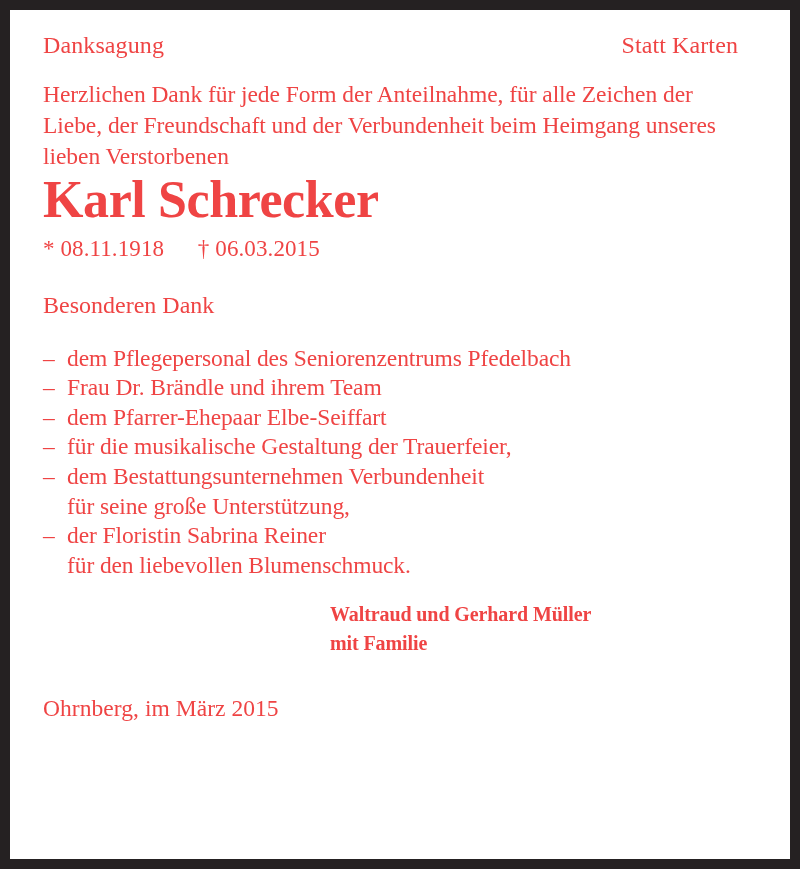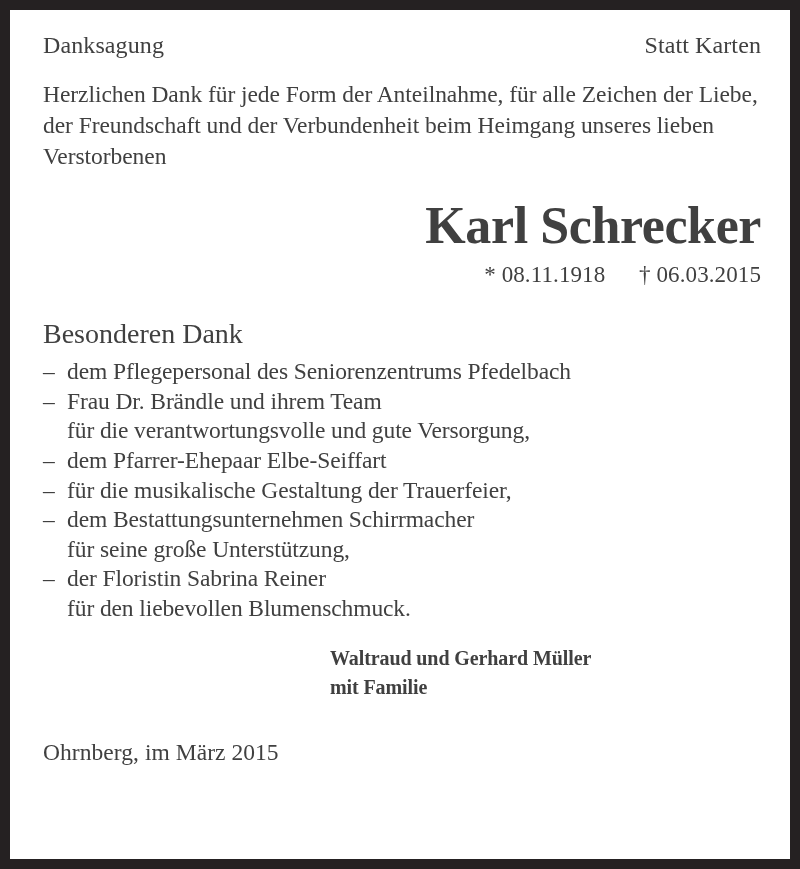--- a/index.html
+++ b/index.html
@@ -20,23 +20,23 @@
     box-sizing: border-box;
     width: 800px;
     height: 869px;
     background: #ffffff;
     border: 10px solid #252122;
   }
 
   #notice-inner {
     position: absolute;
     inset: 0;
-    padding: 22px 29px 0 33px;
+    padding: 22px 52px 0 33px;
     box-sizing: border-box;
-    color: #404040;
+    color: #ef4444;
   }
 
   
   .header-row {
     display: flex;
     justify-content: space-between;
     align-items: baseline;
     font-size: 24px;
     line-height: 1.1;
     letter-spacing: 0.1px;
@@ -49,45 +49,44 @@
   .intro {
     font-size: 23.5px;
     line-height: 31px;
     letter-spacing: -0.05px;
     margin: 0;
     max-width: 722px;
   }
 
   
   .deceased {
-    text-align: right;
-    margin-top: 26px;
+    text-align: left;
   }
   .deceased-name {
     font-size: 52px;
     font-weight: bold;
     line-height: 1.06;
     letter-spacing: -0.4px;
     white-space: nowrap;
   }
   .deceased-dates {
     margin-top: 7px;
     font-size: 23px;
     line-height: 1.2;
     letter-spacing: 0.1px;
     white-space: nowrap;
   }
   .date-gap { display: inline-block; width: 22px; }
 
   
   .thanks-heading {
-    font-size: 28px;
+    font-size: 24px;
     line-height: 1.15;
     margin-top: 30px;
-    margin-bottom: 7px;
+    margin-bottom: 24px;
   }
   .thanks-list {
     list-style: none;
     margin: 0;
     padding: 0;
     font-size: 23.5px;
     line-height: 29.6px;
   }
   .thanks-item {
     position: relative;
@@ -147,33 +146,32 @@
     <div class="thanks-heading">Besonderen Dank</div>
 
     <ul class="thanks-list">
       <li class="thanks-item">
         <span class="thanks-dash">–</span>
         <span class="thanks-recipient">dem Pflegepersonal des Seniorenzentrums Pfedelbach</span>
       </li>
       <li class="thanks-item">
         <span class="thanks-dash">–</span>
         <span class="thanks-recipient">Frau Dr. Brändle und ihrem Team</span>
-        <span class="thanks-detail">für die verantwortungsvolle und gute Versorgung,</span>
       </li>
       <li class="thanks-item">
         <span class="thanks-dash">–</span>
         <span class="thanks-recipient">dem Pfarrer-Ehepaar Elbe-Seiffart</span>
       </li>
       <li class="thanks-item">
         <span class="thanks-dash">–</span>
         <span class="thanks-detail">für die musikalische Gestaltung der Trauerfeier,</span>
       </li>
       <li class="thanks-item">
         <span class="thanks-dash">–</span>
-        <span class="thanks-recipient">dem Bestattungsunternehmen Schirrmacher</span>
+        <span class="thanks-recipient">dem Bestattungsunternehmen Verbundenheit</span>
         <span class="thanks-detail">für seine große Unterstützung,</span>
       </li>
       <li class="thanks-item">
         <span class="thanks-dash">–</span>
         <span class="thanks-recipient">der Floristin Sabrina Reiner</span>
         <span class="thanks-detail">für den liebevollen Blumenschmuck.</span>
       </li>
     </ul>
 
     <div class="signature">

